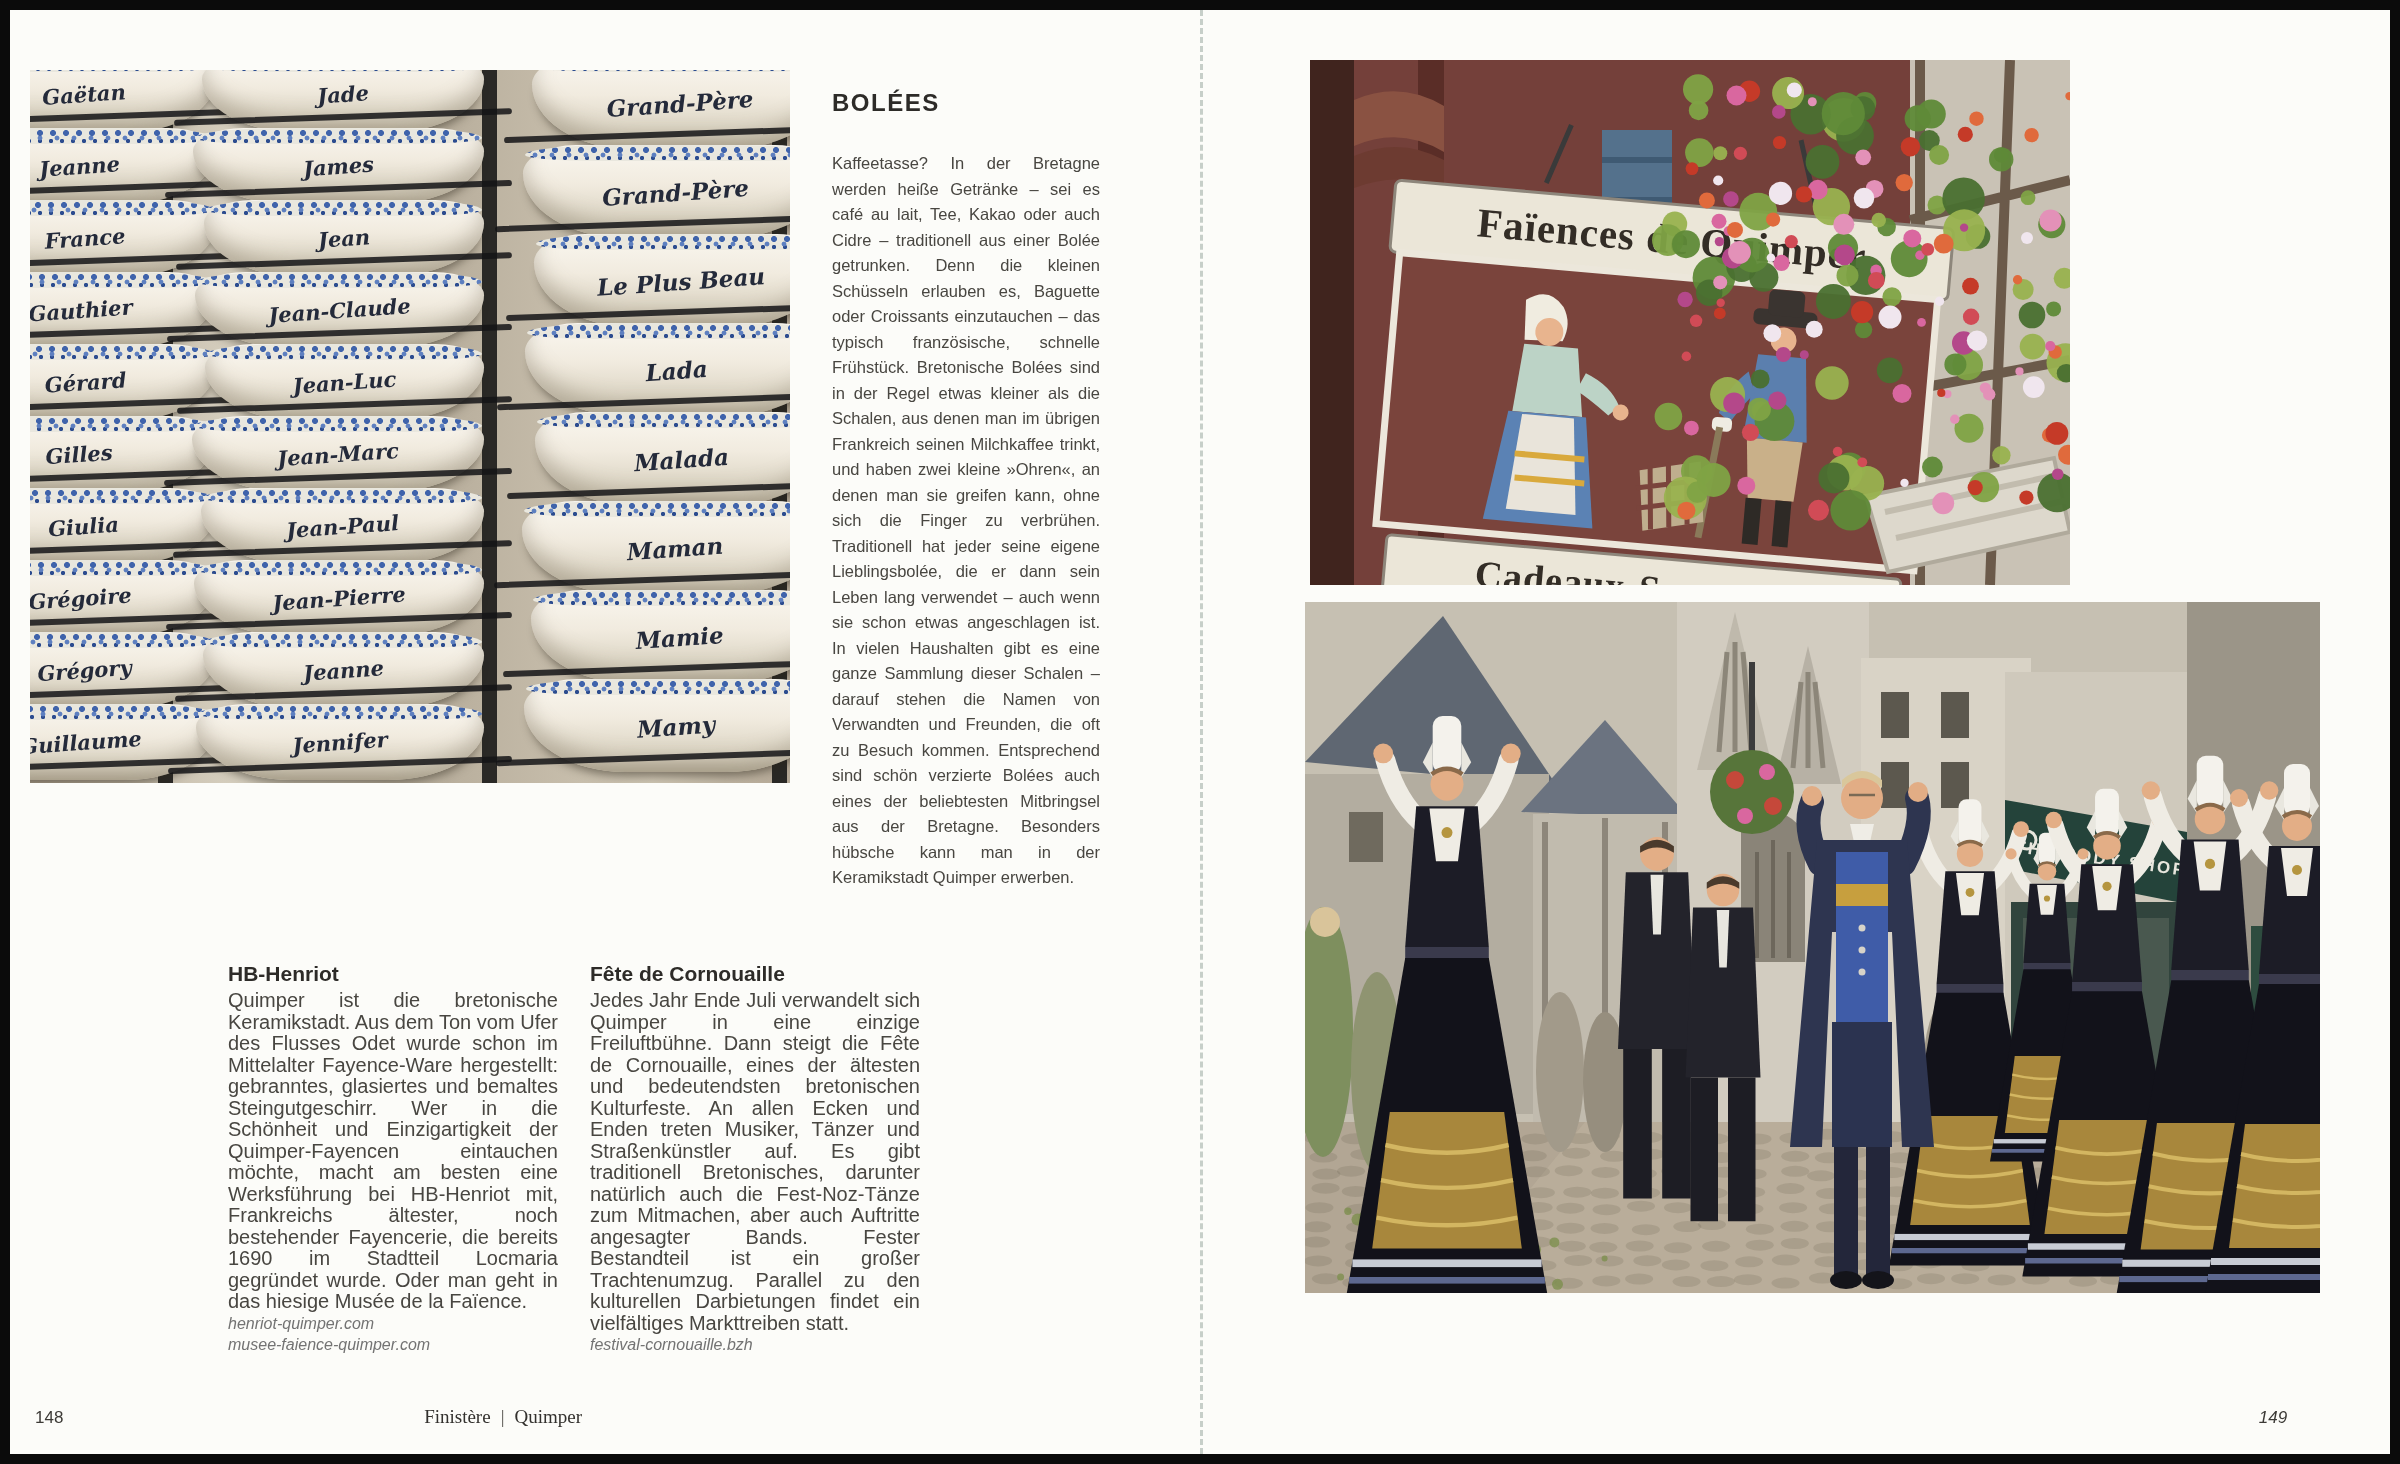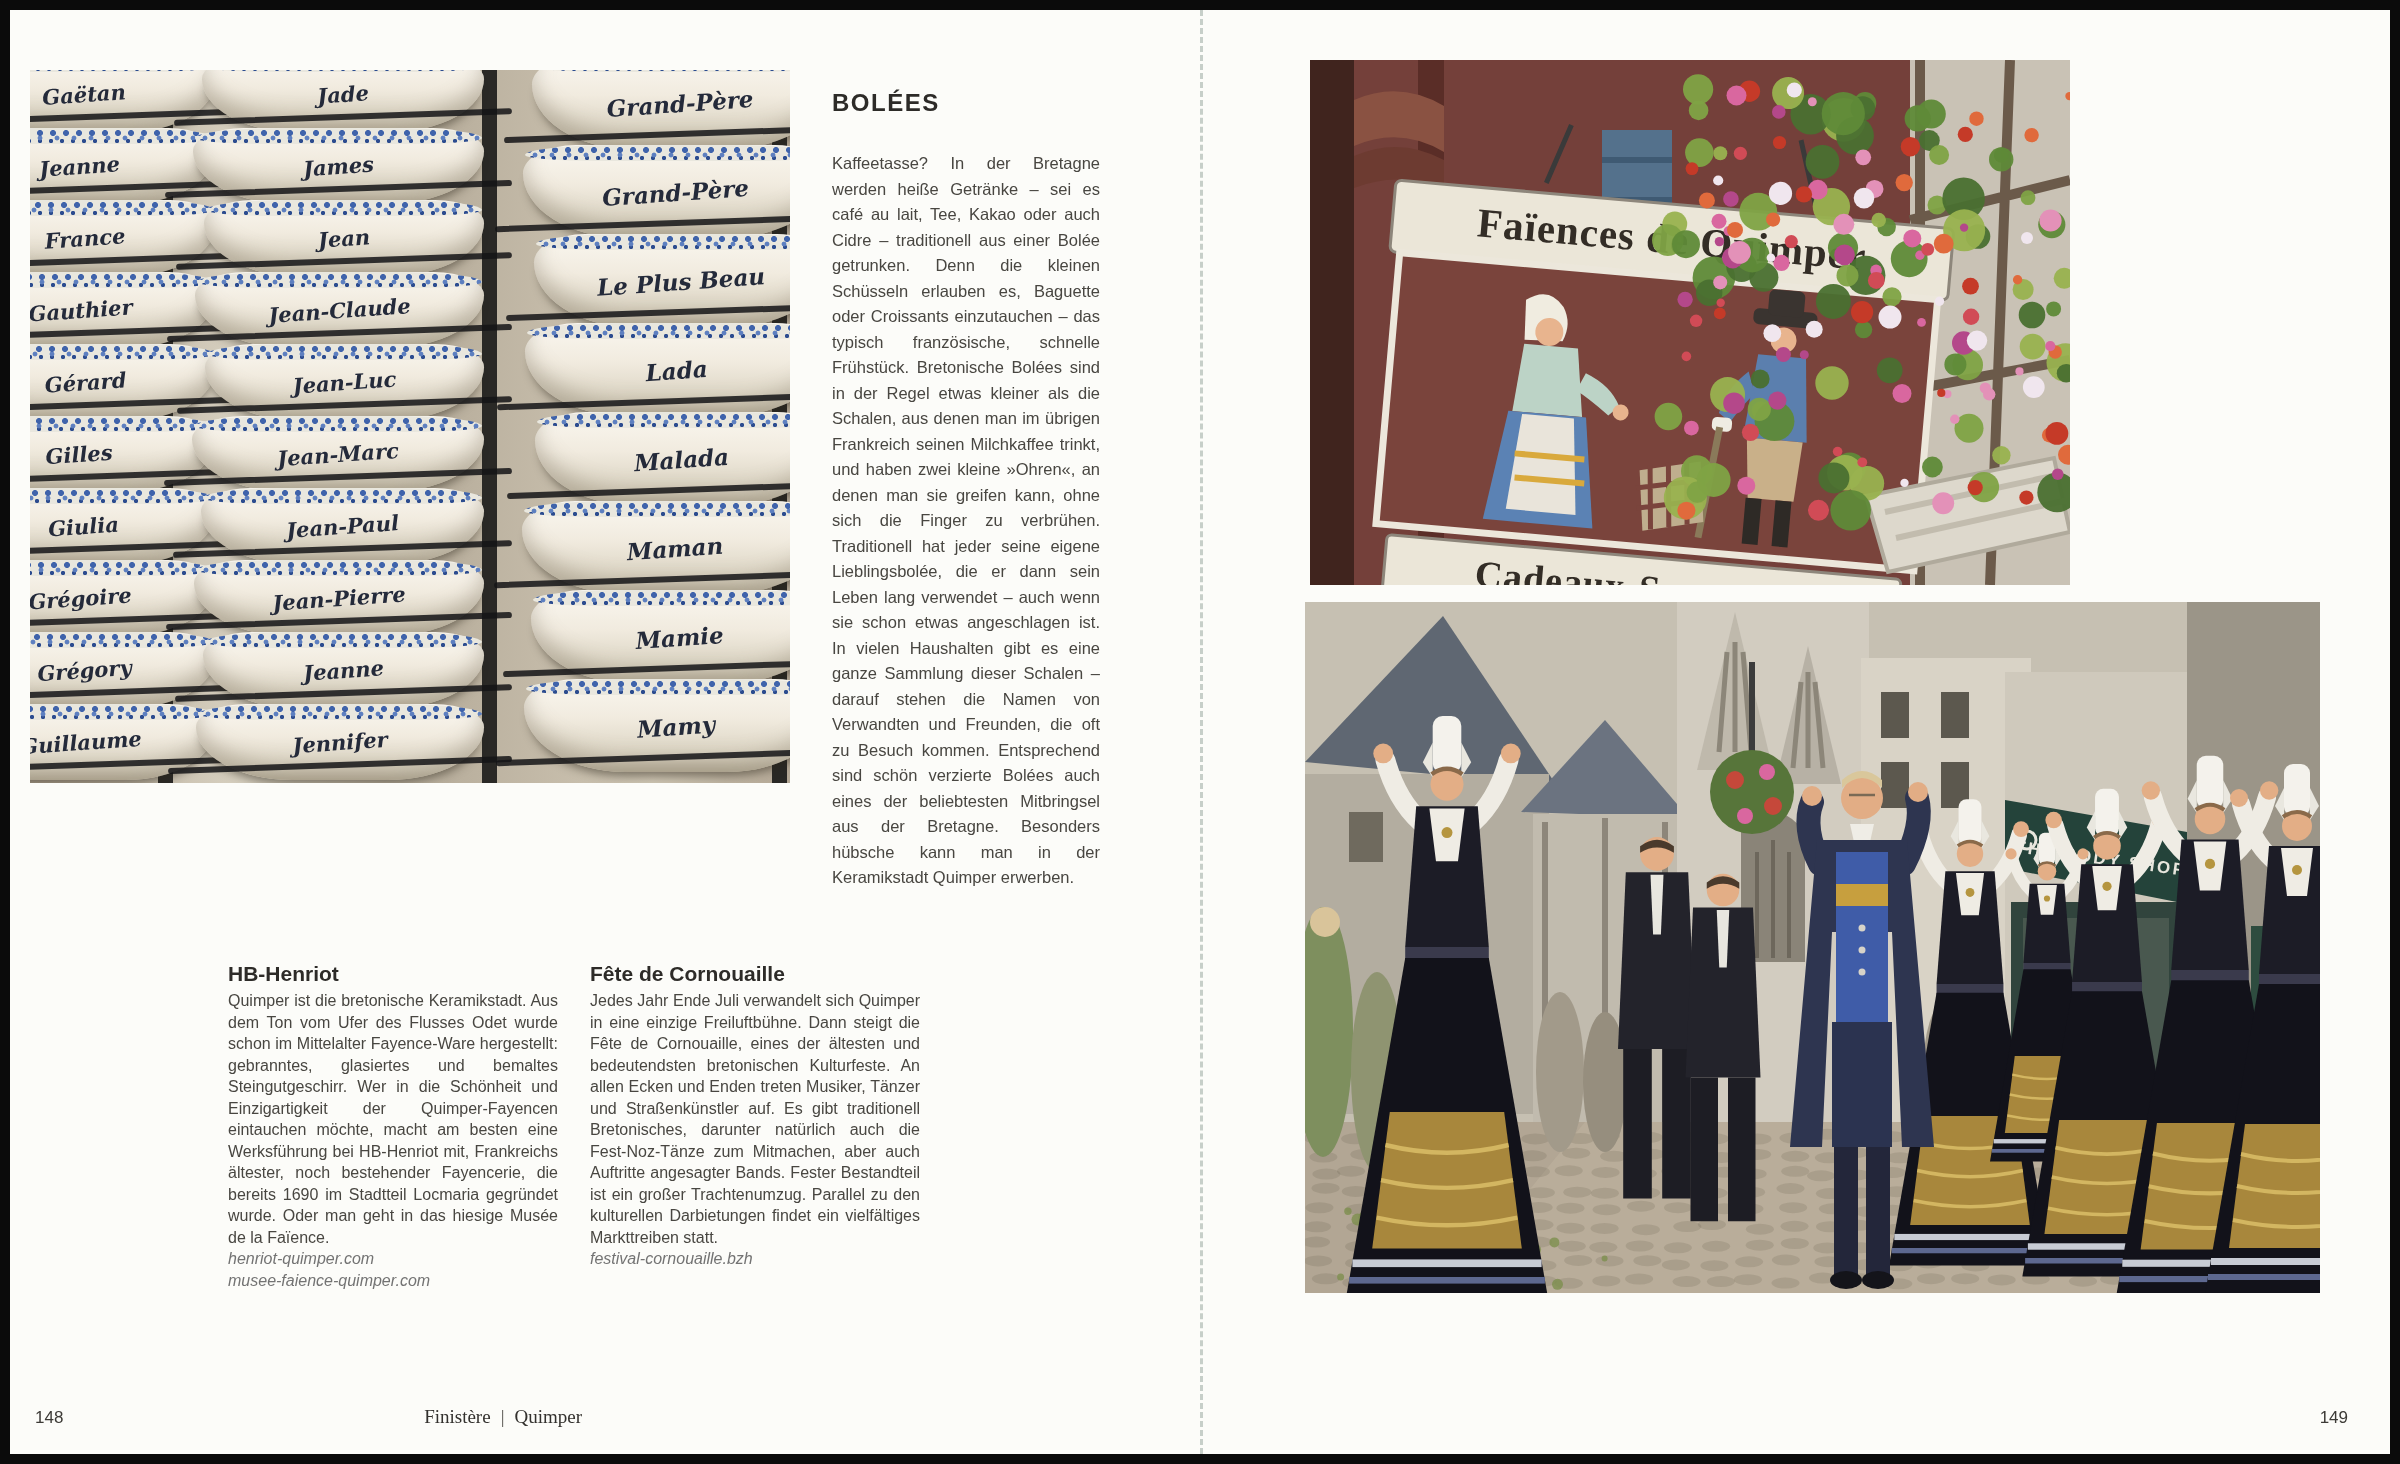--- a/index.html
+++ b/index.html
@@ -61,37 +61,37 @@
     margin:0 0 34px 0;font-size:24px;font-weight:bold;letter-spacing:1.5px;
     color:#2d2b28;
   }
   .article p{
     margin:0;font-size:16.5px;line-height:25.5px;text-align:justify;
     color:#484641;
   }
   .info-block{position:absolute;top:952px;width:330px;}
   .info-1{left:218px;} .info-2{left:580px;}
   .info-block h2{margin:0 0 4px 0;font-size:21px;font-weight:bold;color:#2d2b28;}
-  .info-block p{margin:0;font-size:16px;line-height:21.5px;text-align:justify;color:#484641;}
+  .info-block p{margin:0;font-size:20px;line-height:21.5px;text-align:justify;color:#484641;}
   .info-link{font-size:16px;line-height:21.5px;font-style:italic;color:#737373;}
 
   
   .caption{position:absolute;left:2103px;top:222px;width:234px;
     font-style:italic;font-size:16px;line-height:22px;color:#4b4945;}
   .caption p{margin:0 0 12px 0;}
 
   
   .photo-sign{left:1300px;top:50px;width:760px;height:525px;}
   .photo-parade{left:1295px;top:592px;width:1015px;height:691px;}
   .photo svg{display:block;}
 
   
   .pagenum{position:absolute;top:1398px;font-size:17px;color:#3c3a36;}
   .pn-left{left:25px;text-align:center;}
-  .pn-right{left:2188px;width:150px;text-align:right;}
+  .pn-right{left:2188px;width:150px;text-align:center;font-style:italic;}
   .footer-center{
     position:absolute;left:272px;top:1396px;width:300px;text-align:right;
     font-family:"Liberation Serif",serif;font-size:19px;color:#33312e;
   }
   .footer-center .sep{margin:0 10px;color:#55534f;}
 </style>
 </head>
 <body>
 
 <div class="spread">

